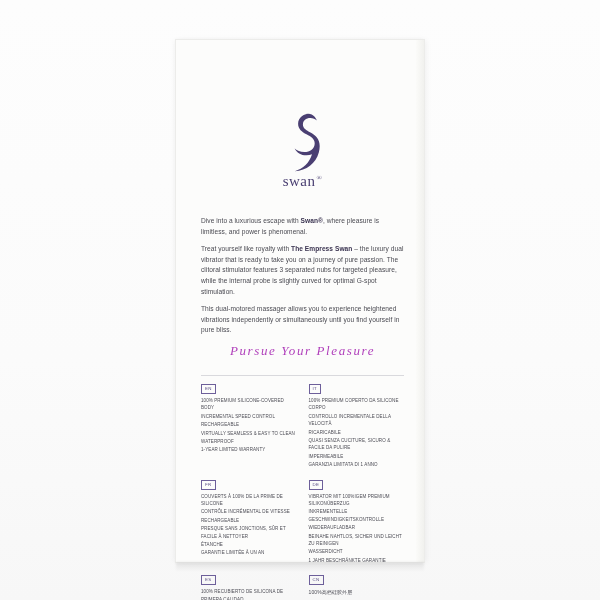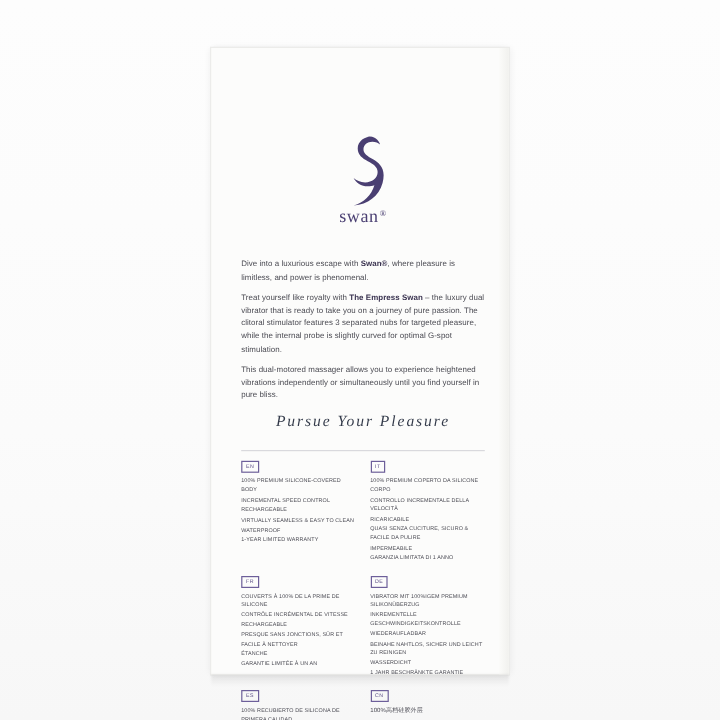--- a/index.html
+++ b/index.html
@@ -90,21 +90,21 @@
     line-height:10.6px;
     text-align:left;
     letter-spacing:.05px;
   }
   .copy p{margin:0 0 7px 0;}
   .copy b{color:#3a3350;font-weight:700;}
 
   
   .tagline{
     text-align:center;
-    color:#0f172a;
+    color:#a21caf;
     font-family:"Liberation Serif", serif;
     font-style:italic;
     font-size:13px;
     letter-spacing:1.6px;
     opacity:.85;
   }
 
   .rule{
     margin:16px 0 0 0;
     height:1px;

